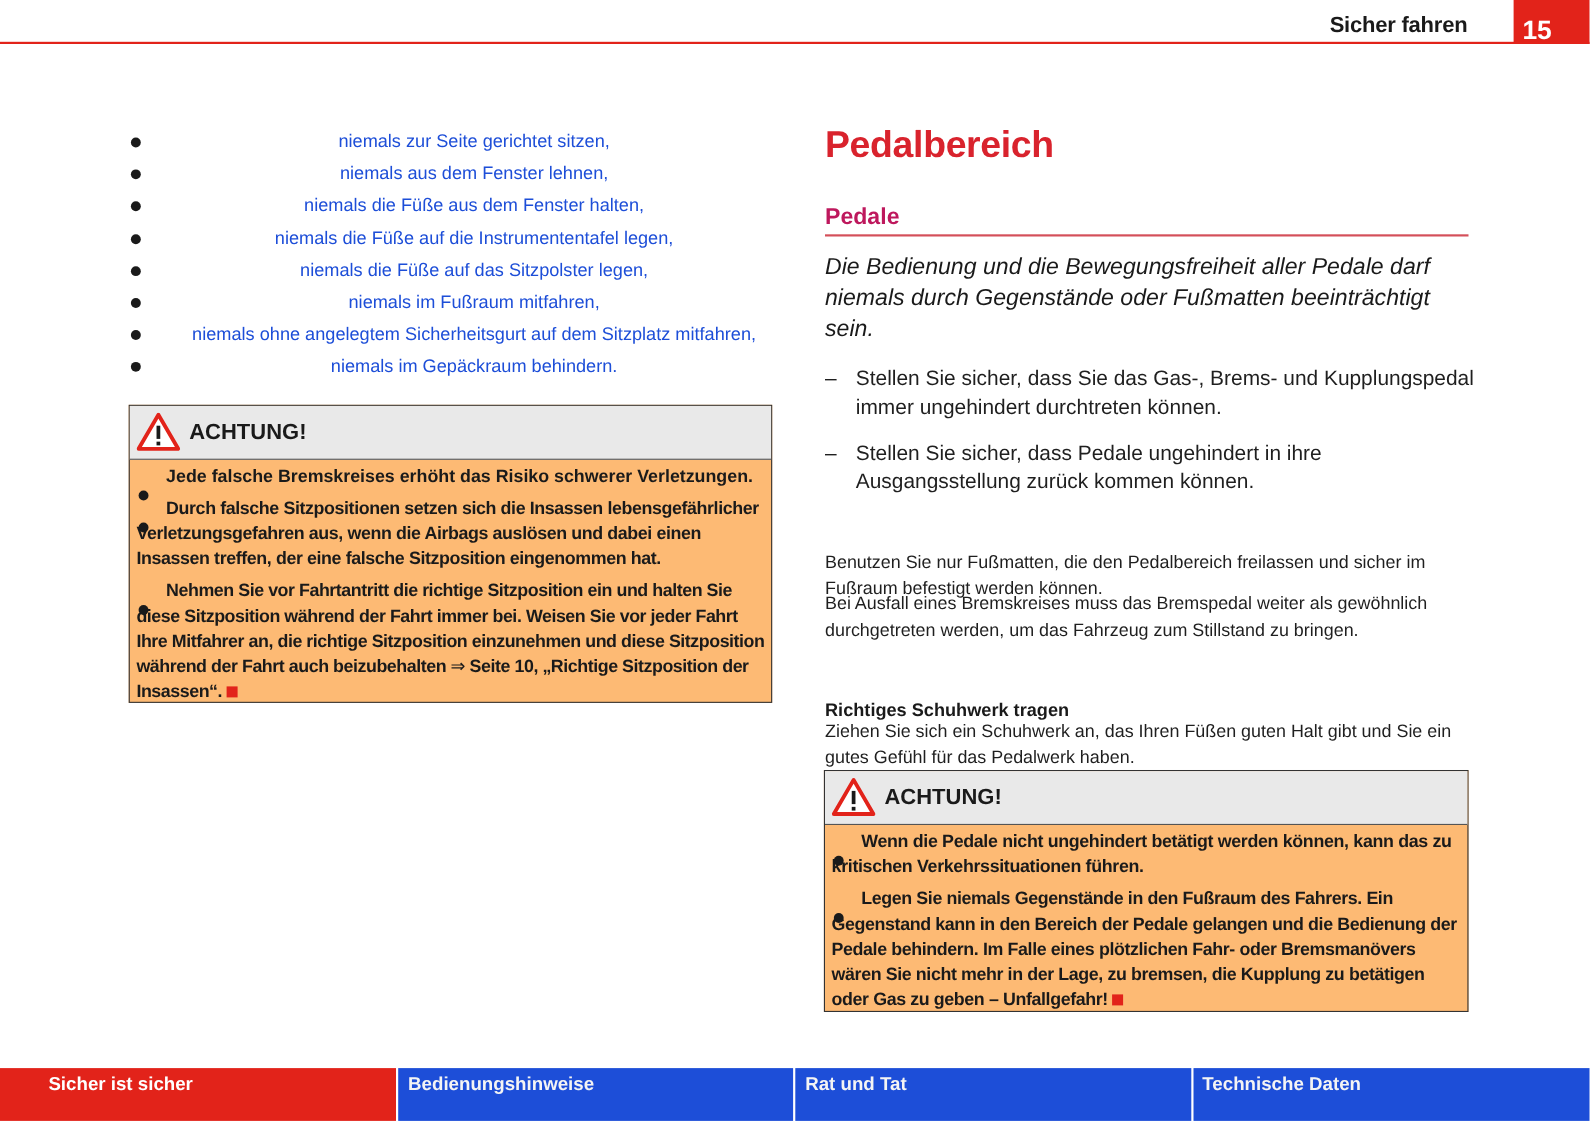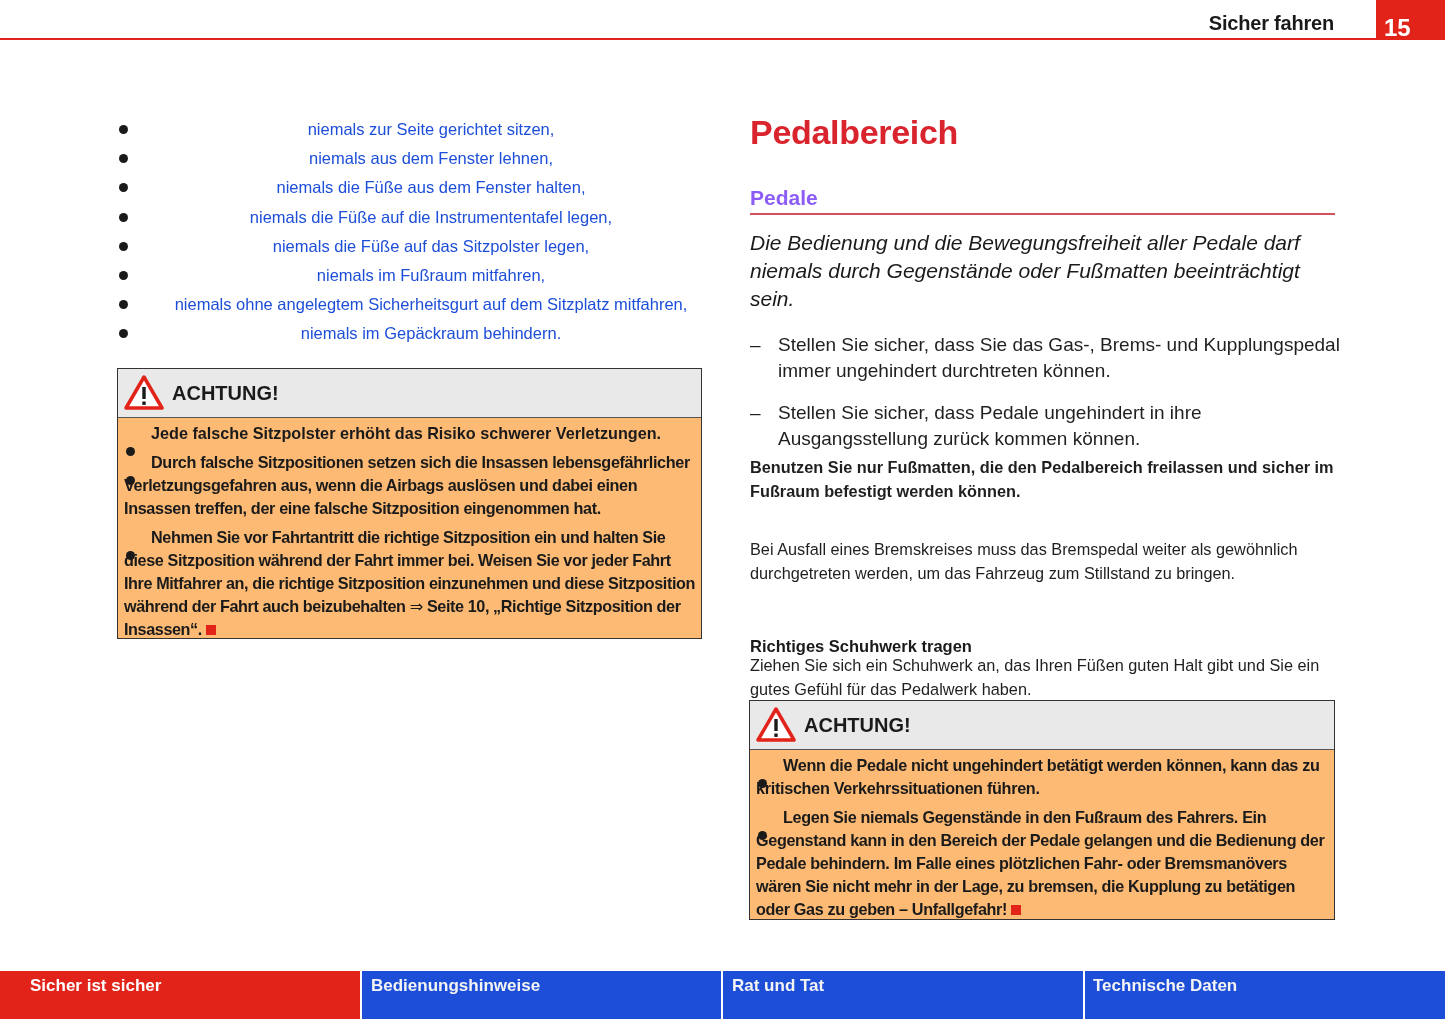--- a/index.html
+++ b/index.html
@@ -27,21 +27,21 @@
   .warn-body { padding: 2px 6px 4px 6px; }
   .warn-item { position: relative; font-weight: bold; font-size: 16.2px; line-height: 23px; color: #1a1a1a; margin-bottom: 6px; text-indent: 27px; }
   .warn-item:last-child { margin-bottom: 0; }
   .warn-item .wdot { position: absolute; left: -25px; top: 8px; width: 9px; height: 9px; border-radius: 50%; background: #1a1a1a; text-indent: 0; }
   .warn-item .wdot-wrap { position: relative; display: inline-block; width: 0; height: 0; }
   .end-mark { display: inline-block; width: 10px; height: 10px; background: #e2231a; margin-left: 4px; vertical-align: 0px; }
   .xref-arrow { font-weight: normal; }
 
   
   .h1 { position: absolute; left: 750px; top: 113px; font-size: 34px; font-weight: bold; color: #d9232d; letter-spacing: -0.3px; }
-  .h2 { position: absolute; left: 750px; top: 186px; font-size: 21px; font-weight: bold; color: #8b5cf6; }
+  .h2 { position: absolute; left: 750px; top: 186px; font-size: 21px; font-weight: bold; color: #be185d; }
   .h2-rule { position: absolute; left: 750px; top: 213px; width: 585px; height: 2px; background: #d4505a; }
   .lead { position: absolute; left: 750px; top: 229px; width: 590px; font-style: italic; font-size: 21px; line-height: 28px; color: #1a1a1a; }
   .steps { position: absolute; left: 750px; top: 332px; width: 600px; margin: 0; padding: 0; list-style: none; }
   .steps li { position: relative; padding-left: 28px; font-size: 19px; line-height: 26px; color: #1f1f1f; margin-bottom: 16px; }
   .steps li .dash { position: absolute; left: 0; top: 0; }
   .para { position: absolute; left: 750px; width: 590px; font-size: 16.3px; line-height: 23.5px; color: #1f1f1f; }
   .subhead { position: absolute; left: 750px; top: 637px; font-size: 16.5px; font-weight: bold; color: #1a1a1a; }
 
   
   .footer { position: absolute; left: 0; top: 971px; width: 1445px; height: 48px; }
@@ -71,54 +71,54 @@
 <div class="warn" style="left:117px; top:368px; width:583px; height:269px;">
   <div class="warn-head">
     <svg class="warn-icon" viewBox="0 0 40 36">
       <path d="M20 2 L38 33 L2 33 Z" fill="#fff" stroke="#e2231a" stroke-width="3.5" stroke-linejoin="round"></path>
       <rect x="18.3" y="12" width="3.4" height="12" fill="#1a1a1a"></rect>
       <rect x="18.3" y="26.5" width="3.4" height="3.4" fill="#1a1a1a"></rect>
     </svg>
     <span class="warn-title">ACHTUNG!</span>
   </div>
   <div class="warn-body">
-    <div class="warn-item" style="margin-top:2px;"><span class="wdot-wrap"><span class="wdot"></span></span><span>Jede falsche Sitzpolster erhöht das Risiko schwerer Verletzungen.</span></div>
+    <div class="warn-item" style="margin-top:2px;"><span class="wdot-wrap"><span class="wdot"></span></span><span>Jede falsche Bremskreises erhöht das Risiko schwerer Verletzungen.</span></div>
     <div class="warn-item" style="letter-spacing:-0.35px;"><span class="wdot-wrap"><span class="wdot"></span></span><span>Durch falsche Sitzpositionen setzen sich die Insassen lebensgefährlicher Verletzungsgefahren aus, wenn die Airbags auslösen und dabei einen Insassen treffen, der eine falsche Sitzposition eingenommen hat.</span></div>
     <div class="warn-item" style="letter-spacing:-0.4px;"><span class="wdot-wrap"><span class="wdot"></span></span><span>Nehmen Sie vor Fahrtantritt die richtige Sitzposition ein und halten Sie diese Sitzposition während der Fahrt immer bei. Weisen Sie vor jeder Fahrt Ihre Mitfahrer an, die richtige Sitzposition einzunehmen und diese Sitzposition während der Fahrt auch beizubehalten</span> <span class="xref-arrow">⇒</span><span> Seite 10, „Richtige Sitzposition der Insassen“.</span><span class="end-mark"></span></div>
   </div>
 </div>
 
 <div class="h1">Pedalbereich</div>
 <div class="h2">Pedale</div>
 <div class="h2-rule"></div>
 <div class="lead">Die Bedienung und die Bewegungsfreiheit aller Pedale darf niemals durch Gegenstände oder Fußmatten beeinträchtigt sein.</div>
 
 <ul class="steps">
   <li><span class="dash">–</span><span>Stellen Sie sicher, dass Sie das Gas-, Brems- und Kupplungspedal immer ungehindert durchtreten können.</span></li>
   <li><span class="dash">–</span><span>Stellen Sie sicher, dass Pedale ungehindert in ihre Ausgangsstellung zurück kommen können.</span></li>
 </ul>
 
-<div class="para" style="top:456px;font-weight:bold;">Benutzen Sie nur Fußmatten, die den Pedalbereich freilassen und sicher im Fußraum befestigt werden können.</div>
+<div class="para" style="top:500px;">Benutzen Sie nur Fußmatten, die den Pedalbereich freilassen und sicher im Fußraum befestigt werden können.</div>
 <div class="para" style="top:538px;">Bei Ausfall eines Bremskreises muss das Bremspedal weiter als gewöhnlich durchgetreten werden, um das Fahrzeug zum Stillstand zu bringen.</div>
 <div class="subhead">Richtiges Schuhwerk tragen</div>
 <div class="para" style="top:629px;margin-top:25px;">Ziehen Sie sich ein Schuhwerk an, das Ihren Füßen guten Halt gibt und Sie ein gutes Gefühl für das Pedalwerk haben.</div>
 
 <div class="warn" style="left:749px; top:700px; width:584px; height:218px;">
   <div class="warn-head">
     <svg class="warn-icon" viewBox="0 0 40 36">
       <path d="M20 2 L38 33 L2 33 Z" fill="#fff" stroke="#e2231a" stroke-width="3.5" stroke-linejoin="round"></path>
       <rect x="18.3" y="12" width="3.4" height="12" fill="#1a1a1a"></rect>
       <rect x="18.3" y="26.5" width="3.4" height="3.4" fill="#1a1a1a"></rect>
     </svg>
     <span class="warn-title">ACHTUNG!</span>
   </div>
   <div class="warn-body">
     <div class="warn-item" style="margin-top:2px; letter-spacing:-0.3px;"><span class="wdot-wrap"><span class="wdot"></span></span><span>Wenn die Pedale nicht ungehindert betätigt werden können, kann das zu kritischen Verkehrssituationen führen.</span></div>
     <div class="warn-item" style="letter-spacing:-0.35px;"><span class="wdot-wrap"><span class="wdot"></span></span><span>Legen Sie niemals Gegenstände in den Fußraum des Fahrers. Ein Gegenstand kann in den Bereich der Pedale gelangen und die Bedienung der Pedale behindern. Im Falle eines plötzlichen Fahr- oder Bremsmanövers wären Sie nicht mehr in der Lage, zu bremsen, die Kupplung zu betätigen oder Gas zu geben – Unfallgefahr!</span><span class="end-mark"></span></div>
   </div>
 </div>
 
 <div class="footer">
-  <div class="ftab active" style="left:0; width:360px; padding-left:30px;"><span>Sicher ist sicher</span></div>
+  <div class="ftab active" style="left:0; width:360px; padding-left:44px;"><span>Sicher ist sicher</span></div>
   <div class="ftab" style="left:362px; width:359px; padding-left:9px;"><span>Bedienungshinweise</span></div>
   <div class="ftab" style="left:723px; width:360px; padding-left:9px;"><span>Rat und Tat</span></div>
   <div class="ftab" style="left:1085px; width:360px; padding-left:8px;"><span>Technische Daten</span></div>
 </div>
 
 </body></html>

